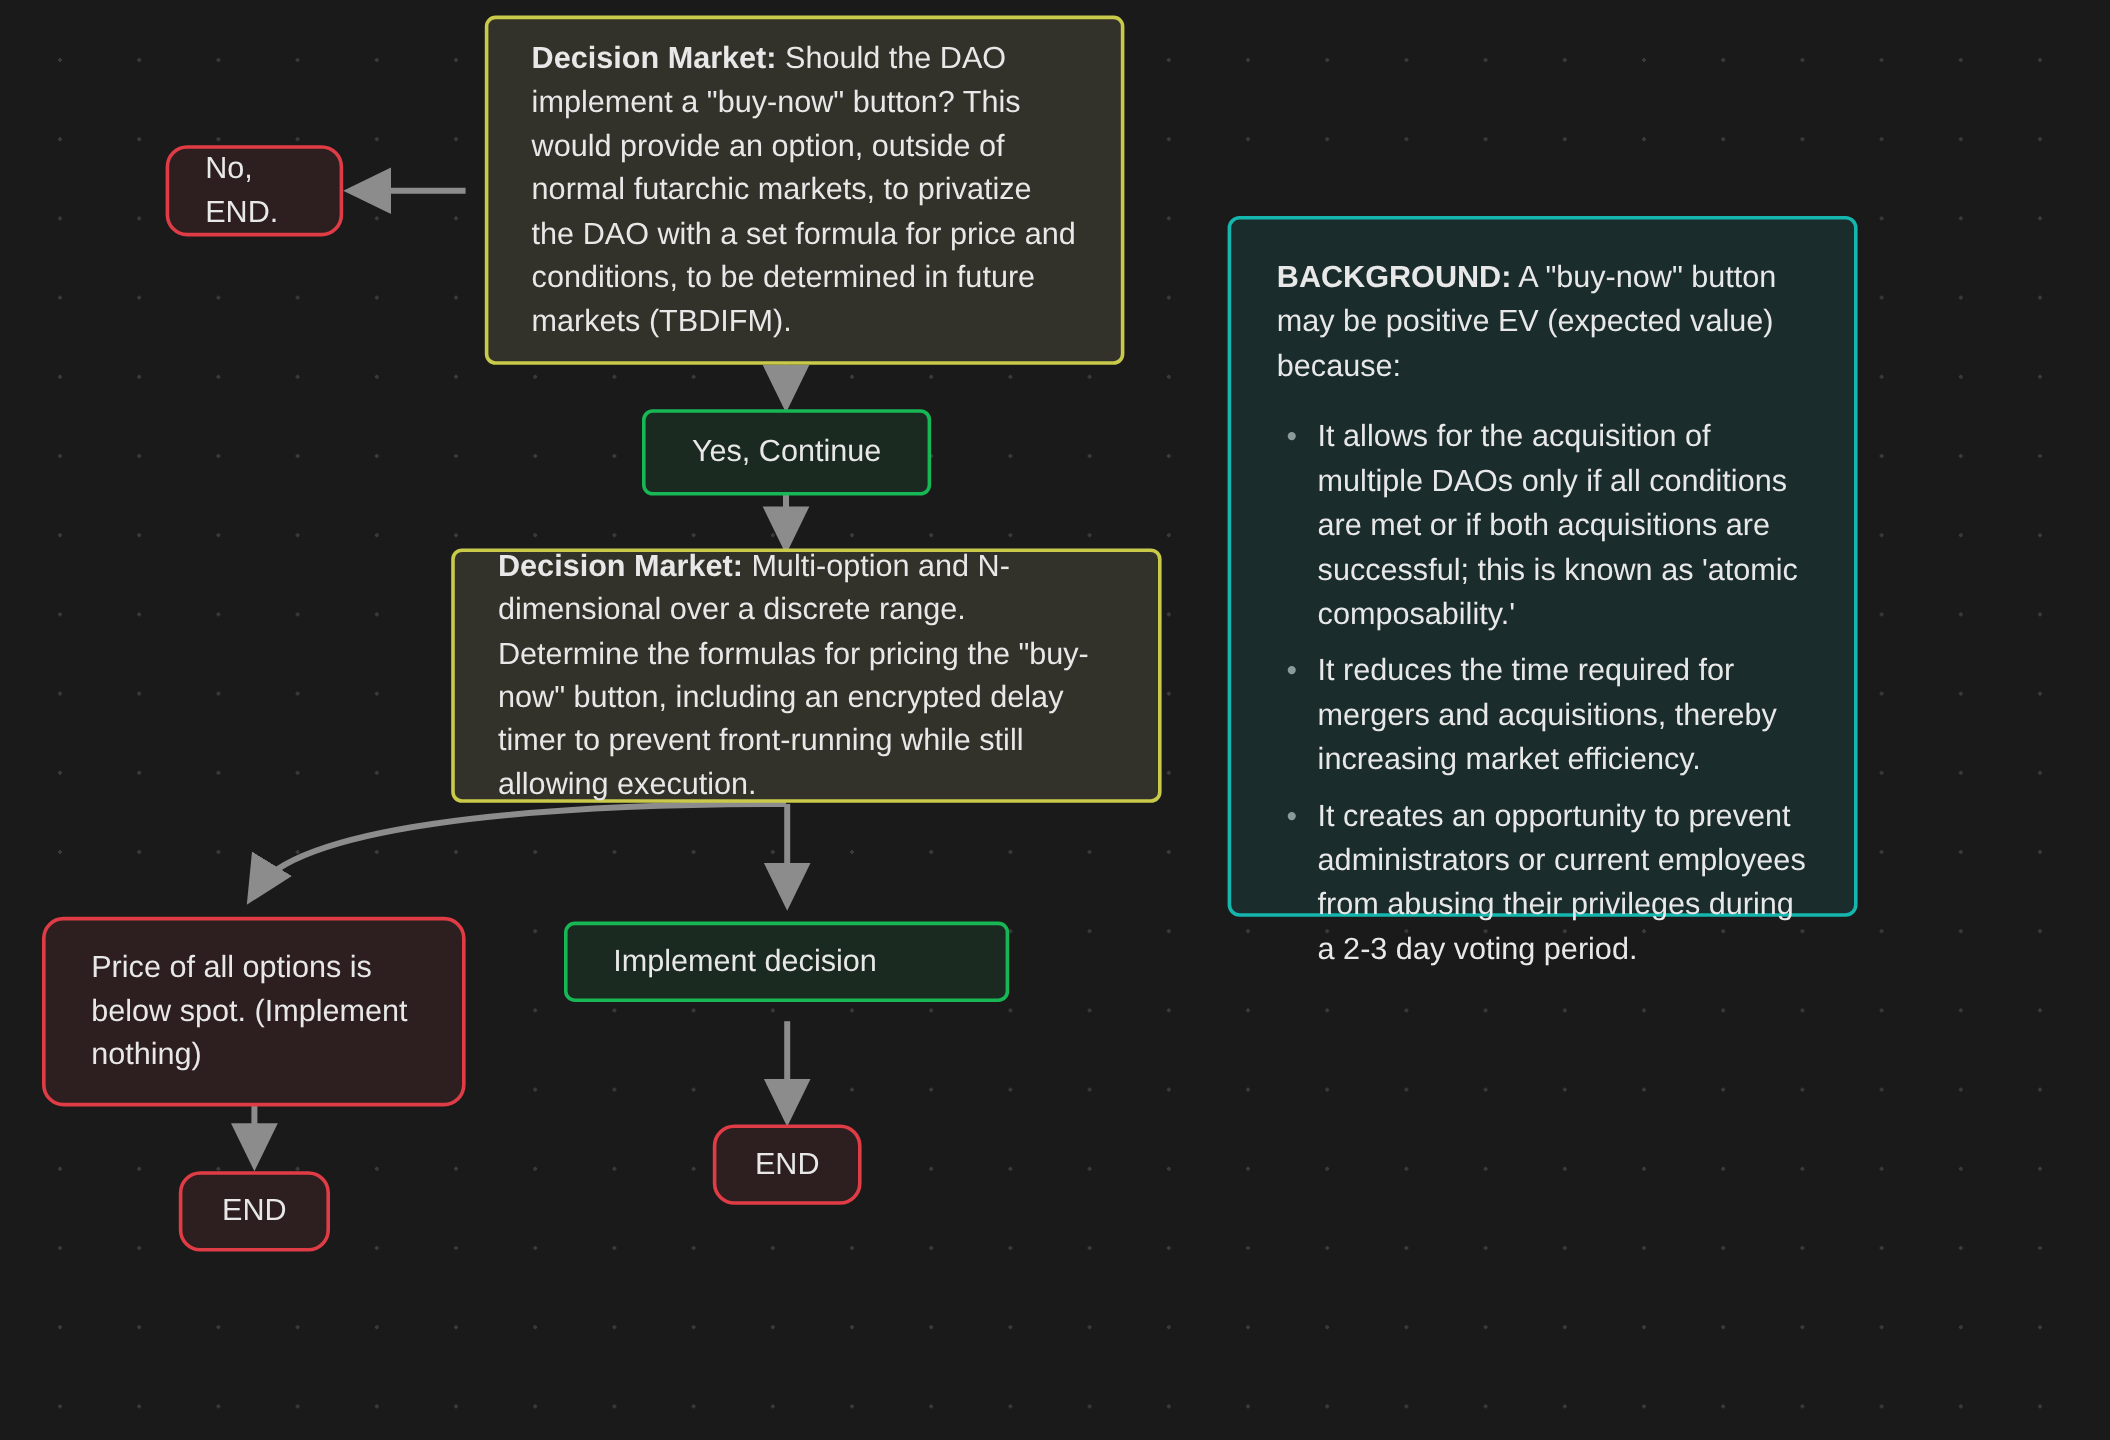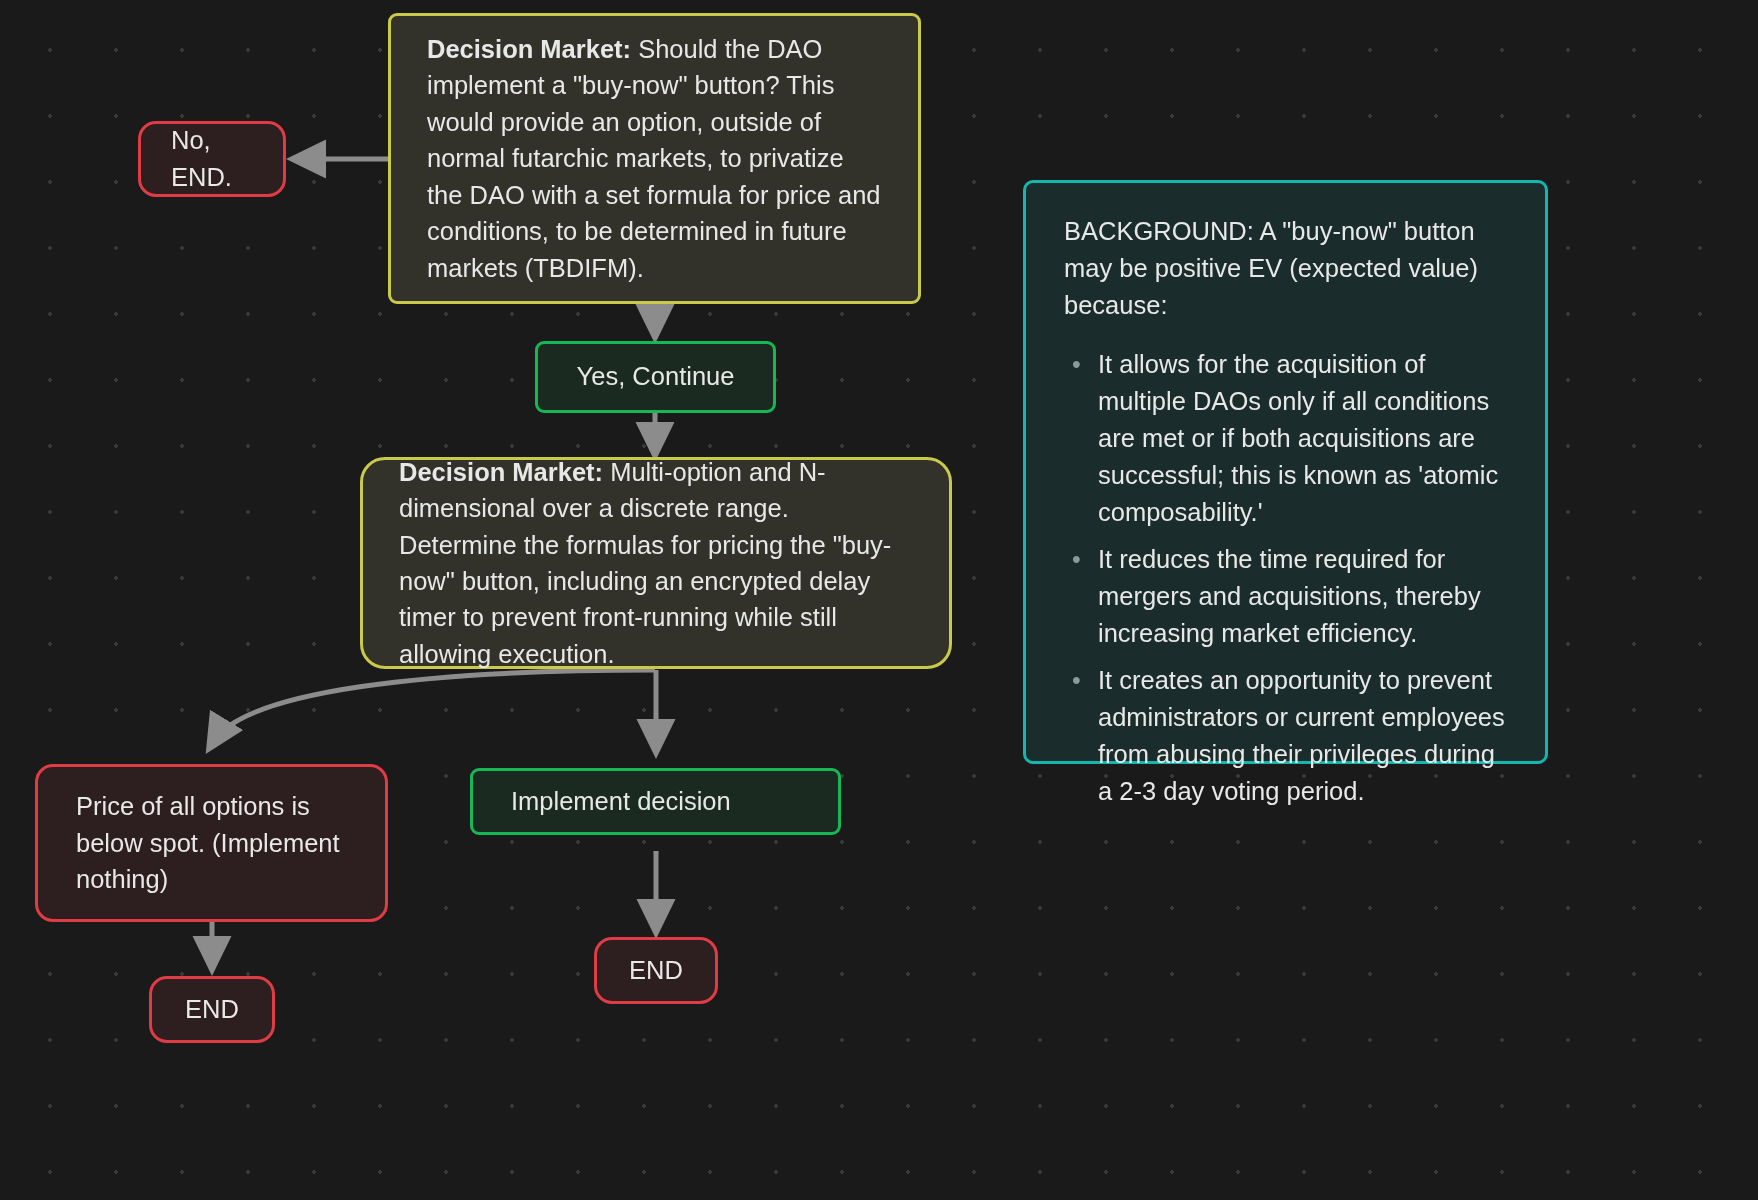--- a/index.html
+++ b/index.html
@@ -47,20 +47,21 @@
   .node p {
     margin: 0;
   }
   
   .n-decision {
     background: #32322a;
     border-color: #c9c94a;
     font-size: 25.5px;
     line-height: 1.43;
     padding: 16px 34px;
+    margin-left: 16px;
   }
   .n-decision .lead {
     font-weight: bold;
   }
   
   .n-green {
     background: #1b2a20;
     border-color: #18b755;
     font-size: 25.5px;
     line-height: 1.4;
@@ -90,21 +91,21 @@
     background: #1b2c2c;
     border-color: #14b6ad;
     border-width: 3px;
     border-radius: 10px;
     font-size: 25.5px;
     line-height: 1.45;
     padding: 30px 36px 26px 36px;
     align-items: flex-start;
   }
   .n-note .note-title b {
-    font-weight: normal;
+    font-weight: bold;
   }
   .n-note ul {
     margin: 22px 0 0 0;
     padding-left: 34px;
     list-style: none;
   }
   .n-note li {
     position: relative;
     margin-bottom: 10px;
   }
@@ -171,21 +172,21 @@
       <p>END.</p>
     </div>
   </div>
 
   <div class="node n-green" style="left:535px; top:341px; width:241px; height:72px;">
     <div class="node-inner">
       <p>Yes, Continue</p>
     </div>
   </div>
 
-  <div class="node n-decision" style="left:360px; top:457px; width:592px; height:212px;border-radius:25px;">
+  <div class="node n-decision" style="left:360px; top:457px; width:592px; height:212px;">
     <div class="node-inner">
       <p><span class="lead">Decision Market:</span><span> Multi-option and N-dimensional over a discrete range. Determine the formulas for pricing the "buy-now" button, including an encrypted delay timer to prevent front-running while still allowing execution.</span></p>
     </div>
   </div>
 
   <div class="node n-red" style="left:35px; top:764px; width:353px; height:158px; padding:28px 36px;">
     <div class="node-inner">
       <p>Price of all options is below spot. (Implement nothing)</p>
     </div>
   </div>

